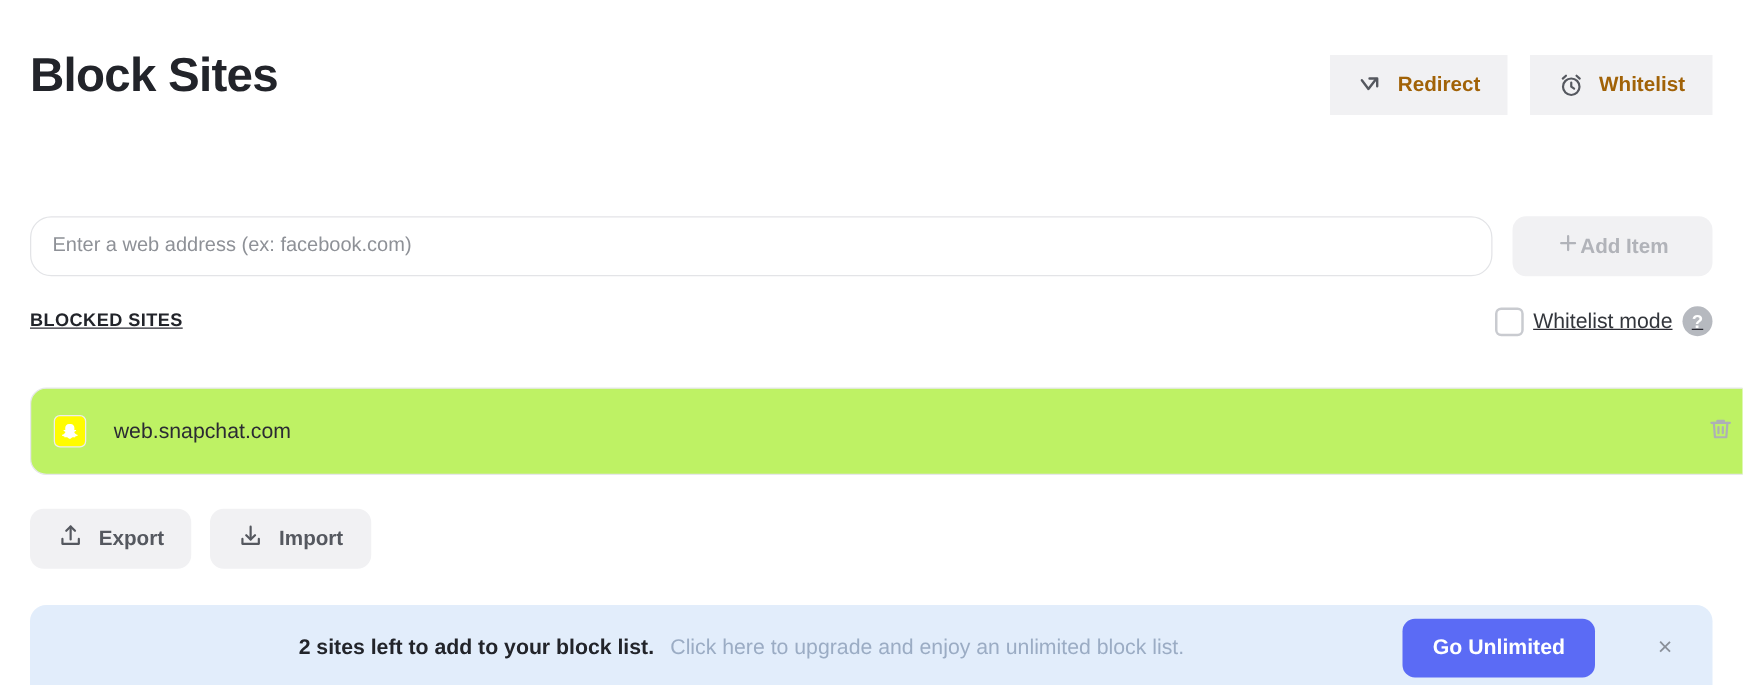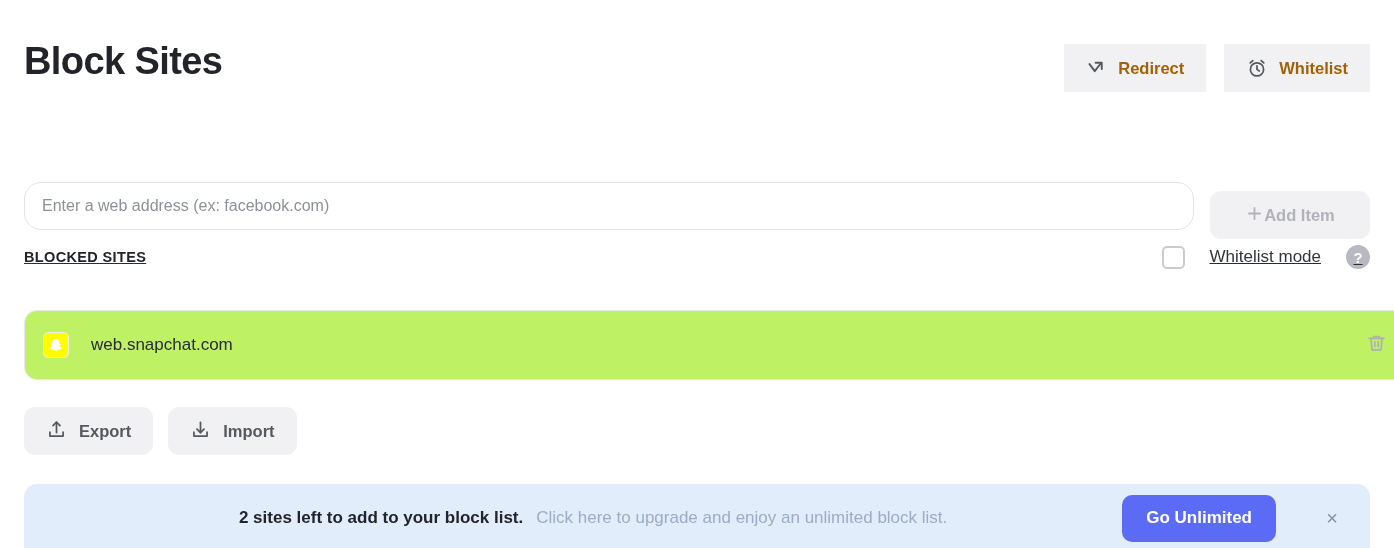--- a/index.html
+++ b/index.html
@@ -111,21 +111,20 @@
     width: 160px;
     height: 48px;
     border: none;
     border-radius: 11px;
     background: #f1f1f3;
     color: #b1b3b9;
     font-family: "Liberation Sans", sans-serif;
     font-size: 16.5px;
     font-weight: bold;
     cursor: default;
-    margin-top: 18px;
   }
 
   
   .list-header {
     position: absolute;
     left: 24px;
     top: 243px;
     width: 1346px;
     height: 28px;
     display: flex;
@@ -137,21 +136,21 @@
   .section-label {
     font-size: 14.5px;
     font-weight: bold;
     letter-spacing: 0.35px;
     color: #22242a;
   }
 
   .whitelist-wrap {
     display: flex;
     align-items: center;
-    gap: 25px;
+    gap: 8px;
   }
 
   .checkbox {
     width: 23px;
     height: 23px;
     border: 2px solid #c9cbd0;
     border-radius: 5px;
     background: #fff;
     cursor: pointer;
   }

